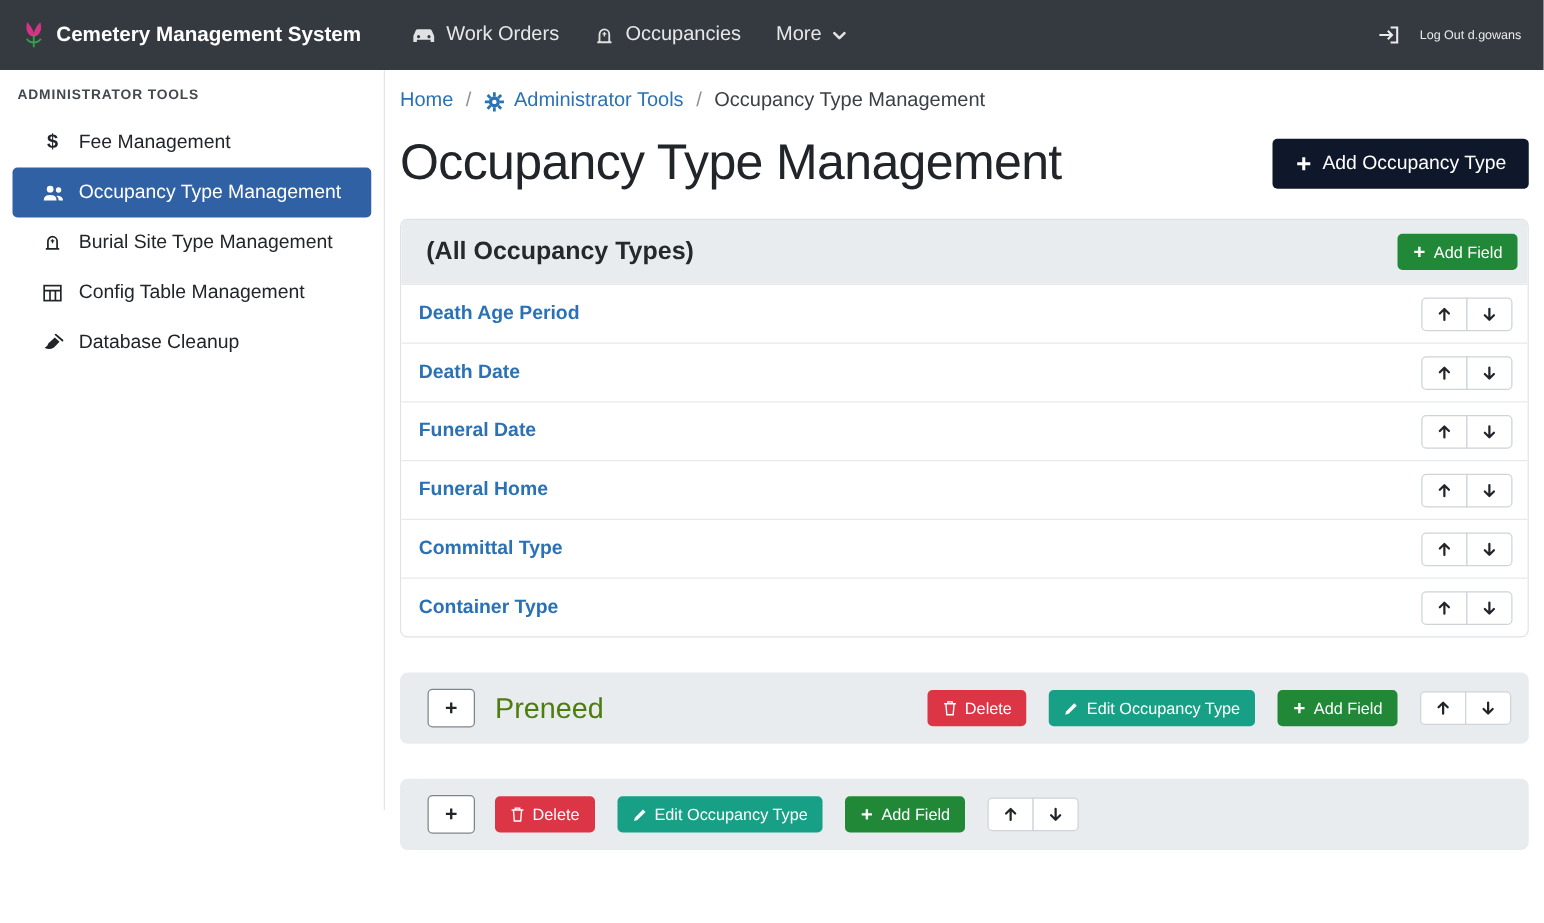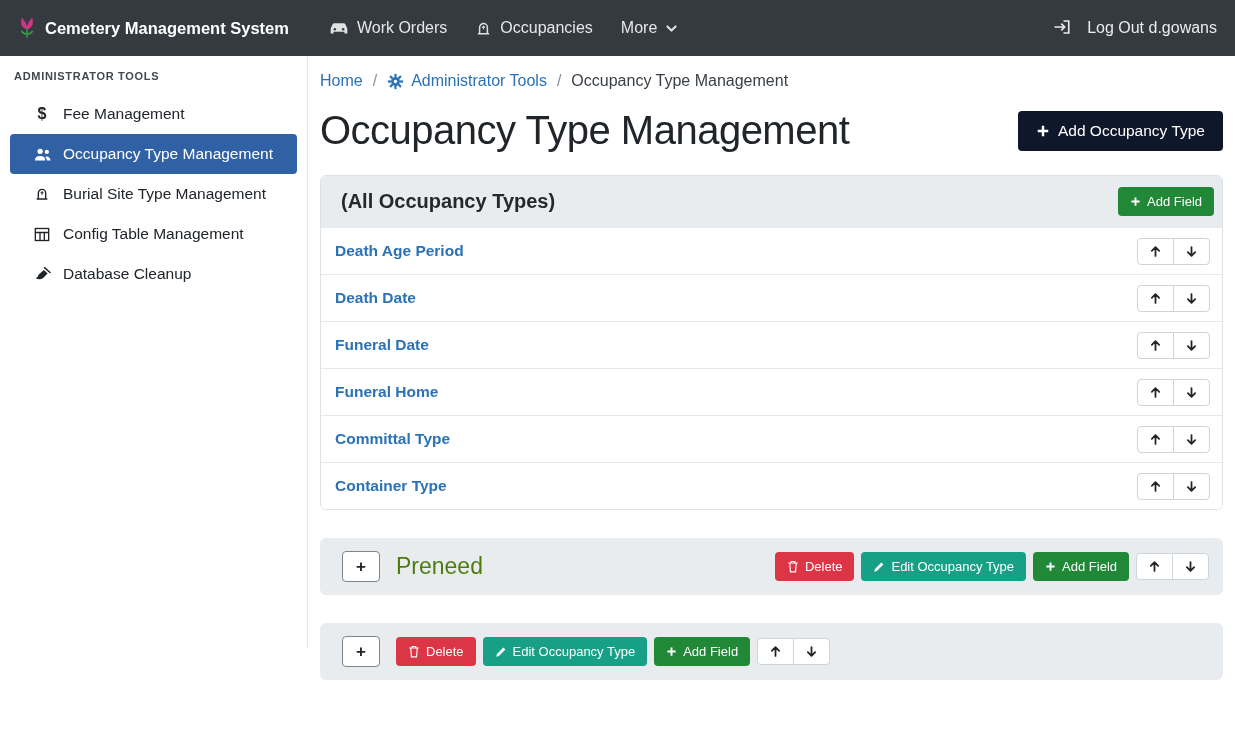--- a/index.html
+++ b/index.html
@@ -7,22 +7,22 @@
     font-family:"Liberation Sans", sans-serif; color:#212529; }
 
   
   .navbar { height:56px; background:#343a40; display:flex; align-items:center;
     padding:0 18px; color:#fff; }
   .brand { display:flex; align-items:center; gap:9px; font-weight:bold;
     font-size:16.5px; color:#fff; cursor:pointer; margin-right:26px; }
   .nav-item { display:flex; align-items:center; gap:8px; font-size:16px;
     color:rgba(255,255,255,.88); padding:0 14px; cursor:pointer; }
   .nav-item .nicon { display:flex; align-items:center; color:rgba(255,255,255,.85); }
-  .nav-logout { margin-left:auto; display:flex; align-items:flex-start; gap:16px;
-    font-size:16px; color:rgba(255,255,255,.9); cursor:pointer; }
+  .nav-logout { margin-left:auto; display:flex; align-items:center; gap:16px;
+    font-size:10px; color:rgba(255,255,255,.9); cursor:pointer; }
 
   
   .layout { display:flex; height:592px; }
   .sidebar { width:308px; border-right:1px solid #e3e6e9; padding:14px 10px 0 10px;
     flex-shrink:0; }
   .side-header { font-size:11px; font-weight:700; letter-spacing:.7px;
     text-transform:uppercase; color:#43484d; padding:0 4px 12px 4px; }
   .side-item { height:40px; display:flex; align-items:center; gap:11px;
     padding:0 12px 0 22px; font-size:15.5px; color:#212529; cursor:pointer;
     border-radius:4px; }
@@ -71,21 +71,21 @@
   .arrow-btn:last-child { border-radius:0 4px 4px 0; margin-left:-1px; }
 
   
   .section-bar { margin-top:28px; height:57px; background:#e9ecef; border-radius:6px;
     display:flex; align-items:center; padding:0 14px 0 12px; gap:16px; }
   .expand-btn { width:38px; height:31px; background:#fff; border:1px solid #7d858c;
     border-radius:4px; font-size:17px; font-weight:bold; color:#212529;
     display:flex; align-items:center; justify-content:center; cursor:pointer;
     margin-left:10px; flex-shrink:0; }
   .section-title { font-size:23px; color:#4d7c0f; font-weight:400; flex:1; }
-  .section-actions { display:flex; align-items:center; gap:7px;justify-content:space-between; }
+  .section-actions { display:flex; align-items:center; gap:18px;justify-content:space-between; }
   .icon { display:inline-flex; align-items:center; }
   svg { display:block; }
 </style>
 </head>
 <body>
 
 <nav class="navbar">
   <div class="brand">
     <span class="icon">
       <svg width="18" height="26" viewBox="0 0 24 32">

